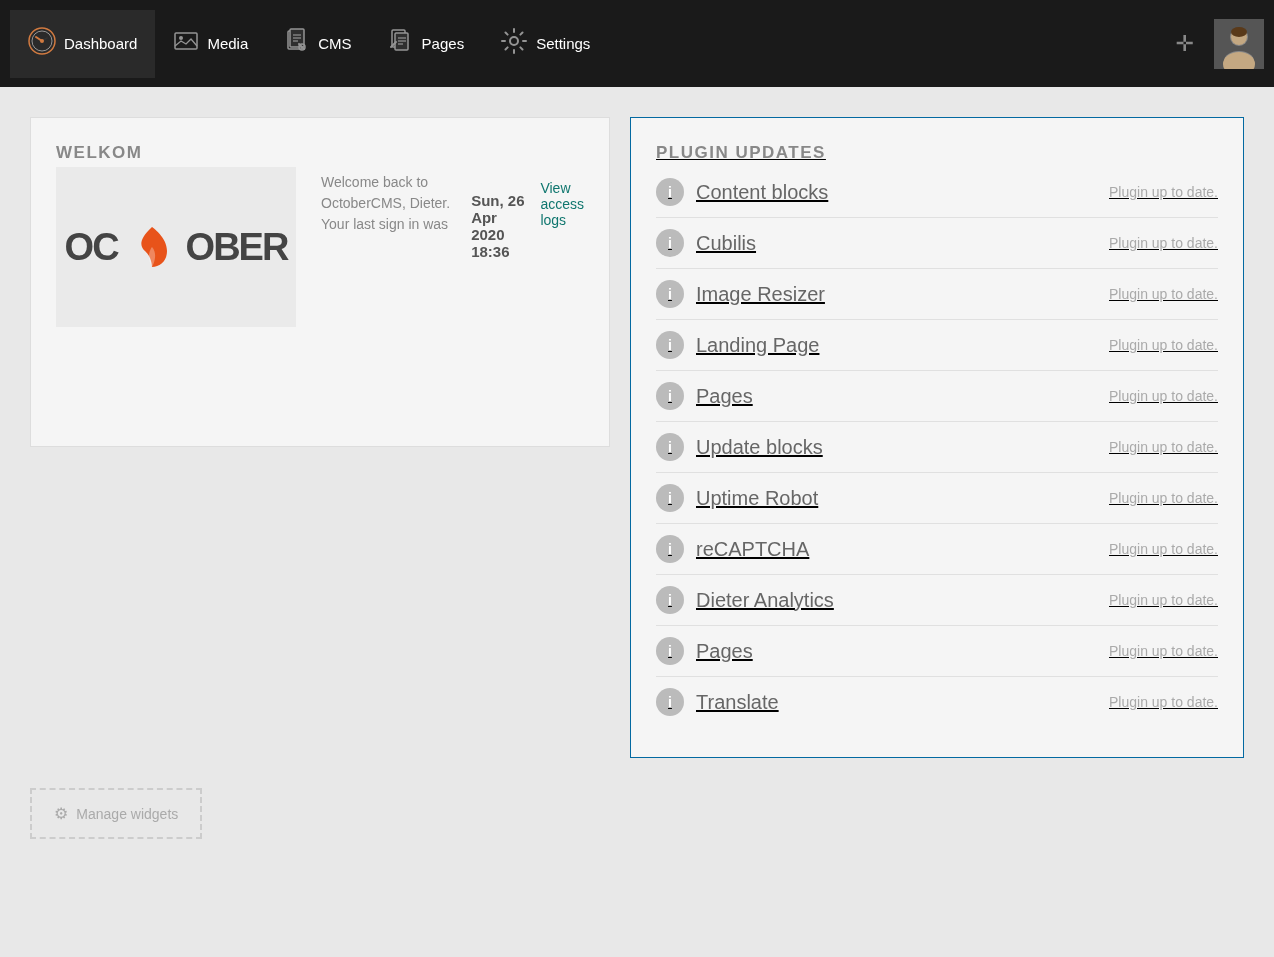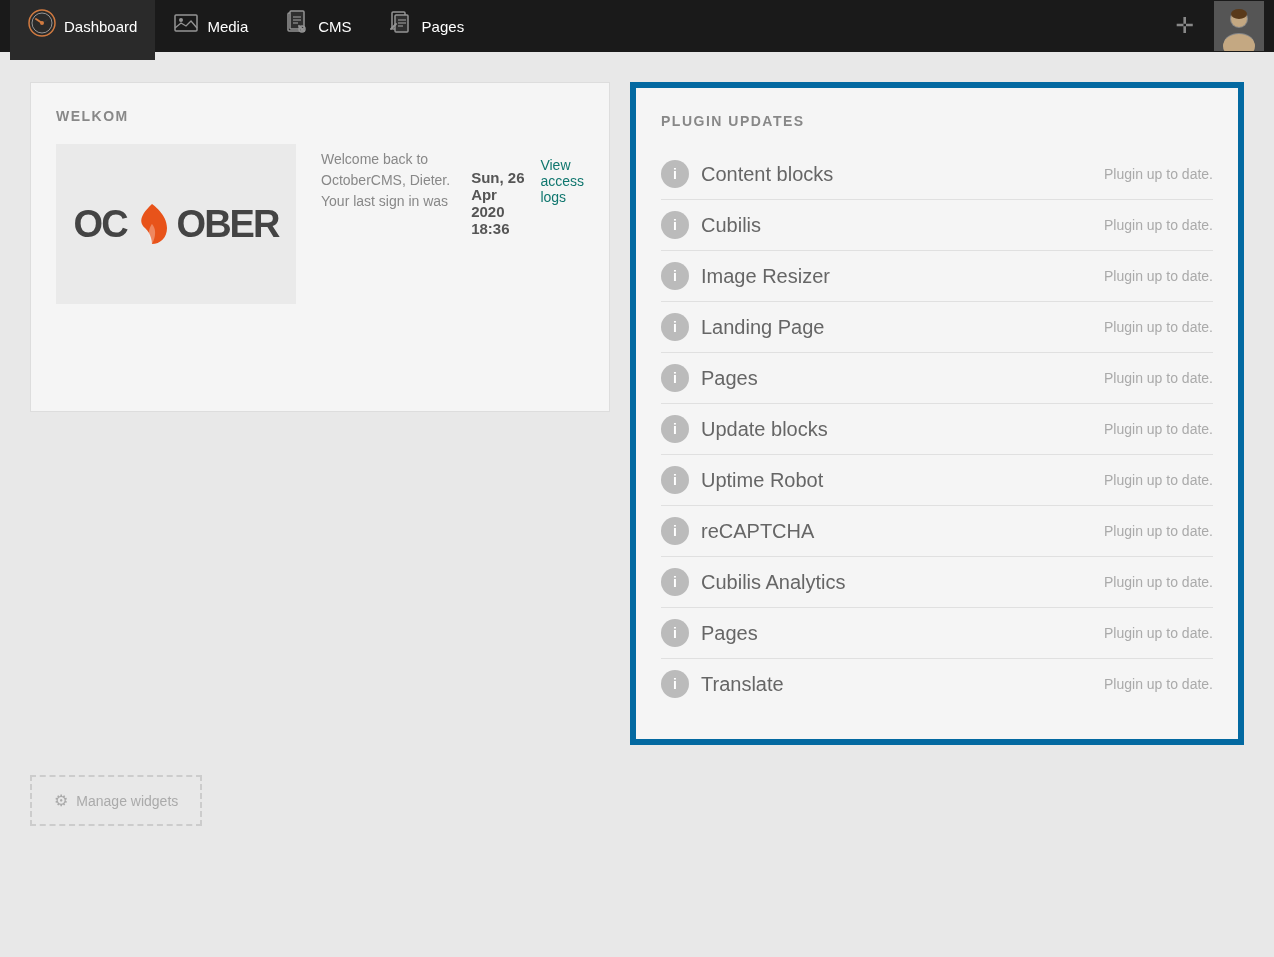--- a/index.html
+++ b/index.html
@@ -1,21 +1,21 @@
 <!DOCTYPE html>
 <html><head>
   <meta charset="utf-8">
   <style>
     * { box-sizing: border-box; margin: 0; padding: 0; }
     body { background: #e8e8e8; font-family: 'Helvetica Neue', Arial, sans-serif; min-height: 957px; }
 
     
     .topnav {
       background: #1a1a1a;
-      height: 52px;
+      height: 87px;
       display: flex;
       align-items: center;
       padding: 0 10px;
       gap: 0;
     }
     .nav-item {
       display: flex;
       align-items: center;
       gap: 8px;
       padding: 0 18px;
@@ -78,45 +78,45 @@
 
     
     .welcome-widget {
       background: #f5f5f5;
       border: 1px solid #ddd;
       flex: 0 0 580px;
       padding: 25px 25px 30px 25px;
       min-height: 330px;
     }
     .widget-title {
-      font-size: 14px;
+      font-size: 17px;
       font-weight: 700;
       color: #888;
       letter-spacing: 1.5px;
       text-transform: uppercase;
-      margin-bottom: 20px;
+      margin-bottom: 4px;
     }
     .welcome-inner {
       display: flex;
       gap: 25px;
       align-items: flex-start;
     }
     .welcome-logo-box {
       width: 240px;
       height: 160px;
       background: #eaeaea;
       display: flex;
       align-items: center;
       justify-content: center;
       flex-shrink: 0;
     }
     .october-logo {
       display: flex;
       align-items: center;
-      gap: 8px;
+      gap: 17px;
     }
     .welcome-info {
       display: flex;
       flex-direction: row;
       gap: 6px;
       padding-top: 5px;
     }
     .welcome-text {
       font-size: 14px;
       color: #888;
@@ -131,23 +131,24 @@
     .welcome-link {
       font-size: 14px;
       color: #0f766e;
       cursor: pointer;
       margin-top: 8px;
     }
 
     
     .plugin-widget {
       background: #f5f5f5;
-      border: 6px solid #0369a1;
+      border: 1px solid #0369a1;
       flex: 1;
       padding: 25px 25px 30px 25px;
+      text-decoration: underline;
     }
     .plugin-list {
       list-style: none;
     }
     .plugin-item {
       display: flex;
       align-items: center;
       padding: 11px 0;
       border-bottom: 1px solid #e0e0e0;
       gap: 12px;
@@ -245,20 +246,29 @@
         <rect x="7" y="5" width="13" height="17" rx="1" stroke="#aaa" stroke-width="1.5" fill="#333"></rect>
         <line x1="10" y1="10" x2="18" y2="10" stroke="#aaa" stroke-width="1.2"></line>
         <line x1="10" y1="13" x2="18" y2="13" stroke="#aaa" stroke-width="1.2"></line>
         <line x1="10" y1="16" x2="15" y2="16" stroke="#aaa" stroke-width="1.2"></line>
         <path d="M3 19 L8 14" stroke="#aaa" stroke-width="1.8" stroke-linecap="round"></path>
       </svg>
     </span>
     <span class="nav-label">Pages</span>
   </a>
 
+  <a class="nav-item">
+    <span class="nav-icon">
+      <svg width="28" height="28" viewBox="0 0 28 28" fill="none">
+        <circle cx="14" cy="14" r="4" stroke="#aaa" stroke-width="2" fill="none"></circle>
+        <path d="M14 2 L14 5 M14 23 L14 26 M2 14 L5 14 M23 14 L26 14 M5.5 5.5 L7.6 7.6 M20.4 20.4 L22.5 22.5 M22.5 5.5 L20.4 7.6 M7.6 20.4 L5.5 22.5" stroke="#aaa" stroke-width="2" stroke-linecap="round"></path>
+      </svg>
+    </span>
+    <span class="nav-label">Settings</span>
+  </a>
 
   <div class="nav-spacer"></div>
 
   <div class="nav-right">
     <span class="nav-move-icon">✛</span>
     <div class="nav-avatar">
       <div class="nav-avatar-img">
 
         <svg width="50" height="50" viewBox="0 0 50 50" fill="none">
           <rect width="50" height="50" fill="#555"></rect>
@@ -339,21 +349,21 @@
       <span class="plugin-name">Uptime Robot</span>
       <span class="plugin-status">Plugin up to date.</span>
     </li>
           <li class="plugin-item">
       <div class="info-icon">i</div>
       <span class="plugin-name">reCAPTCHA</span>
       <span class="plugin-status">Plugin up to date.</span>
     </li>
           <li class="plugin-item">
       <div class="info-icon">i</div>
-      <span class="plugin-name">Cubilis Analytics</span>
+      <span class="plugin-name">Dieter Analytics</span>
       <span class="plugin-status">Plugin up to date.</span>
     </li>
           <li class="plugin-item">
       <div class="info-icon">i</div>
       <span class="plugin-name">Pages</span>
       <span class="plugin-status">Plugin up to date.</span>
     </li>
           <li class="plugin-item">
       <div class="info-icon">i</div>
       <span class="plugin-name">Translate</span>

